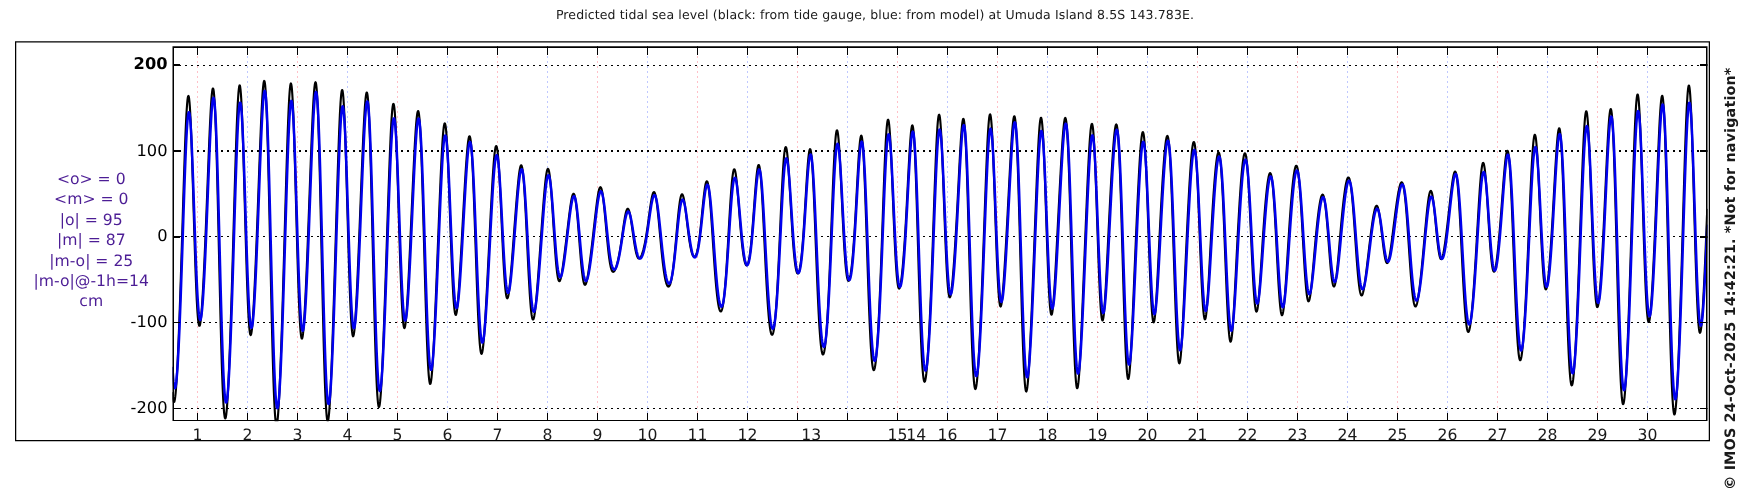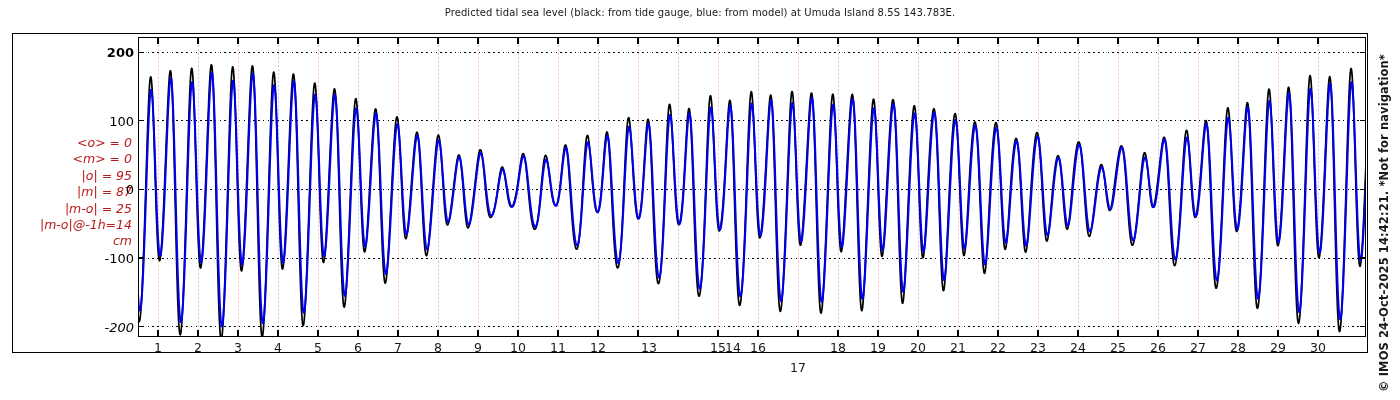--- a/index.html
+++ b/index.html
@@ -48,26 +48,25 @@
     box-sizing: border-box;
     background: #ffffff;
   }
 
   
   #stats-block {
     position: absolute;
     left: 14px;
     top: 135px;
     width: 118px;
-    text-align: right;
+    text-align: center;
     font-size: 12.5px;
     line-height: 16.4px;
-    color: #b91c1c;
-    white-space: nowrap;
-    font-style: italic;
+    color: #4c1d95;
+    white-space: nowrap;
   }
   #stats-block div { white-space: nowrap; }
 
   
   #plot-area {
     position: absolute;
     left: 138px;
     top: 37px;
     width: 1228px;
     height: 300px;
@@ -163,21 +162,21 @@
     <div>|m-o| = 25</div>
     <div>|m-o|@-1h=14</div>
     <div>cm</div>
   </div>
 
   <div id="ytick-labels">
       <div class="ytick-label" style="top: 15.103px; font-weight: bold;">200</div>
       <div class="ytick-label" style="top: 83.7529px;">100</div>
       <div class="ytick-label" style="top: 152.403px;">0</div>
       <div class="ytick-label" style="top: 221.053px;">-100</div>
-      <div class="ytick-label" style="top: 289.703px; font-style: italic;">-200</div>
+      <div class="ytick-label" style="top: 289.703px;">-200</div>
     </div>
 
   <div id="plot-area">
     <svg id="plot-svg" viewBox="0 0 1228 300" preserveAspectRatio="none" shape-rendering="crispEdges">
         <line x1="20" y1="0" x2="20" y2="300" stroke="#ffc0c8" stroke-width="1" stroke-dasharray="1.5,2.5"></line>
         <line x1="60" y1="0" x2="60" y2="300" stroke="#c0c8ff" stroke-width="1" stroke-dasharray="1.5,2.5"></line>
         <line x1="100.00000000000001" y1="0" x2="100.00000000000001" y2="300" stroke="#ffc0c8" stroke-width="1" stroke-dasharray="1.5,2.5"></line>
         <line x1="140" y1="0" x2="140" y2="300" stroke="#c0c8ff" stroke-width="1" stroke-dasharray="1.5,2.5"></line>
         <line x1="180" y1="0" x2="180" y2="300" stroke="#ffc0c8" stroke-width="1" stroke-dasharray="1.5,2.5"></line>
         <line x1="220" y1="0" x2="220" y2="300" stroke="#c0c8ff" stroke-width="1" stroke-dasharray="1.5,2.5"></line>
@@ -296,21 +295,21 @@
       <div class="xtick-label" style="left: 260px;">7</div>
       <div class="xtick-label" style="left: 300px;">8</div>
       <div class="xtick-label" style="left: 340px;">9</div>
       <div class="xtick-label" style="left: 380px;">10</div>
       <div class="xtick-label" style="left: 420px;">11</div>
       <div class="xtick-label" style="left: 460px;">12</div>
       <div class="xtick-label" style="left: 500px; margin-left: 11px;">13</div>
       <div class="xtick-label" style="left: 548px; margin-left: 47px;">14</div>
       <div class="xtick-label" style="left: 580px;">15</div>
       <div class="xtick-label" style="left: 620px;">16</div>
-      <div class="xtick-label" style="left: 660px; margin-top: 20px;">17</div>
+      <div class="xtick-label" style="left: 660px;">17</div>
       <div class="xtick-label" style="left: 700px;">18</div>
       <div class="xtick-label" style="left: 740px;">19</div>
       <div class="xtick-label" style="left: 780px;">20</div>
       <div class="xtick-label" style="left: 820px;">21</div>
       <div class="xtick-label" style="left: 860px;">22</div>
       <div class="xtick-label" style="left: 900px;">23</div>
       <div class="xtick-label" style="left: 940px;">24</div>
       <div class="xtick-label" style="left: 980px;">25</div>
       <div class="xtick-label" style="left: 1020px;">26</div>
       <div class="xtick-label" style="left: 1060px;">27</div>

